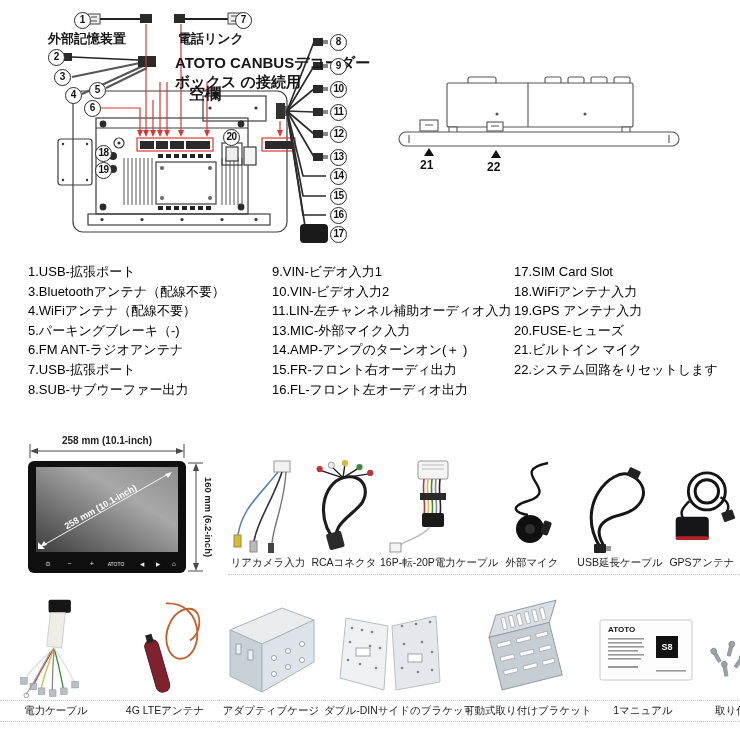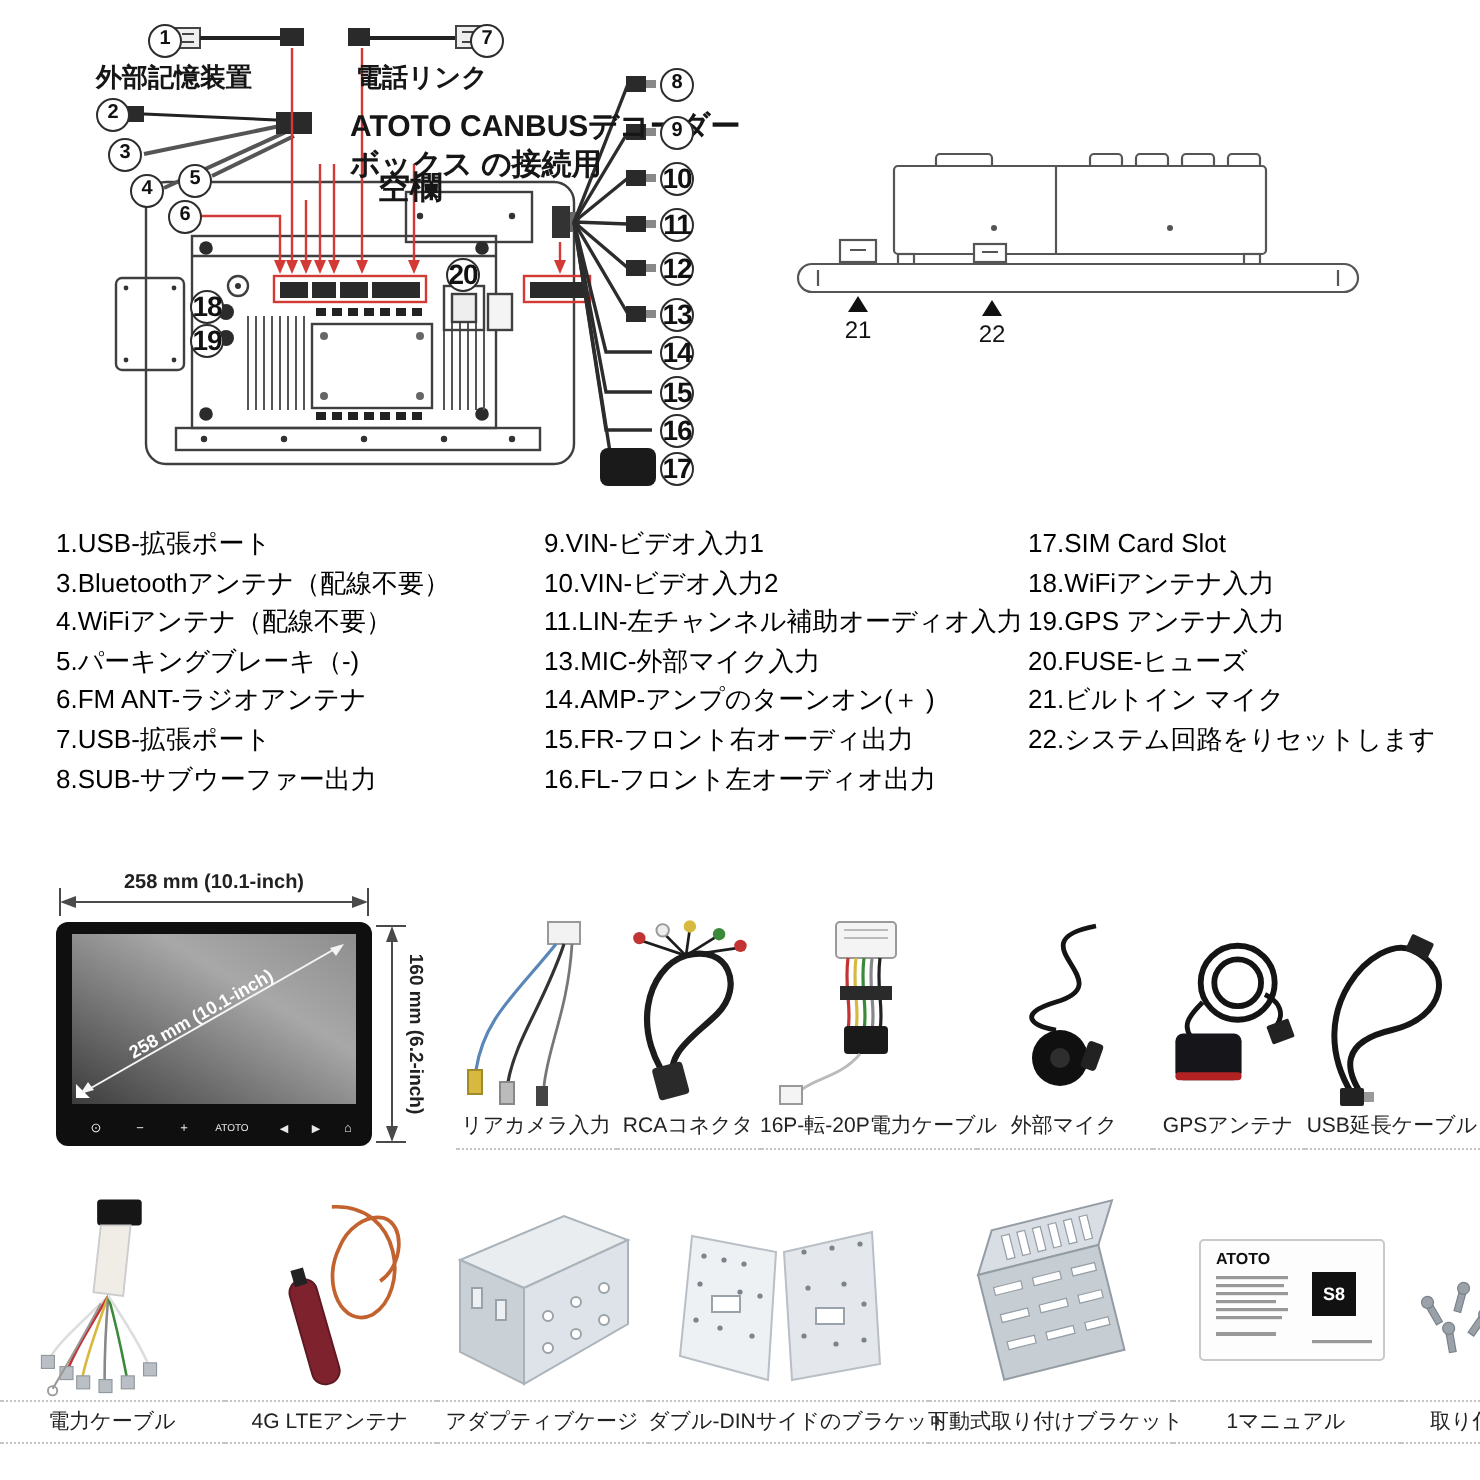--- a/index.html
+++ b/index.html
@@ -3,26 +3,26 @@
 <meta charset="utf-8">
 <style>
   *{margin:0;padding:0;box-sizing:border-box}
   html,body{background:#fff}
   .page{position:relative;width:740px;height:740px;background:#fff;overflow:hidden;
         font-family:"Liberation Sans","DejaVu Sans",sans-serif;color:#111}
   .abs{position:absolute}
   
   .co{position:absolute;width:17px;height:17px;border:1.5px solid #2d2d2d;border-radius:50%;
       background:#fff;font-weight:bold;font-size:10px;line-height:14px;text-align:center;color:#111;z-index:5}
-  .co.d2{font-size:14px;letter-spacing:-0.5px}
+  .co.d2{font-size:10px;letter-spacing:-0.5px}
   .dlabel{position:absolute;font-weight:bold;color:#161616;white-space:nowrap}
   .legend-col{position:absolute}
   .legend-col ul{list-style:none}
   .legend-col li{font-size:13px;line-height:19.6px;color:#000;white-space:nowrap}
-  .sv-num{position:absolute;font-weight:normal;font-size:12px;color:#111;width:18px;text-align:center}
+  .sv-num{position:absolute;font-weight:bold;font-size:12px;color:#111;width:18px;}
   .acc-row{position:absolute;display:flex;align-items:flex-end}
   .acc-cell{display:flex;flex-direction:column;align-items:flex-start;justify-content:flex-end}
   .acc-label{font-size:10.5px;color:#222;white-space:nowrap;text-align:center}
   .r1 .acc-label{width:100%;padding:1px 0 4px;border-bottom:1px dotted #c4c4c4}
   .r2 .acc-label{width:100%;padding:3px 0;border-top:1px dotted #c4c4c4;border-bottom:1px dotted #c4c4c4}
 </style>
 </head>
 <body>
 
 <div class="page">
@@ -397,40 +397,40 @@
     </div>
     <div class="acc-cell" style="width:88px">
       <svg width="84" height="98" viewBox="0 0 84 98">
         <path d="M60,6 C18,14 74,34 40,44 C20,50 28,56 40,58" stroke="#141414" stroke-width="2.4" fill="none"></path>
         <circle cx="42" cy="72" r="14" fill="#101010"></circle>
         <circle cx="42" cy="72" r="5" fill="#2e2e2e"></circle>
         <rect x="54" y="64" width="8" height="14" rx="2" fill="#222" transform="rotate(20 58 71)"></rect>
       </svg>
       <div class="acc-label">外部マイク</div>
     </div>
+    <div class="acc-cell" style="width:88px">
+      <svg width="84" height="98" viewBox="0 0 84 98">
+        <path d="M24,90 C-2,48 36,10 54,18 C76,28 70,52 44,58 C18,64 20,78 30,92" stroke="#161616" stroke-width="3" fill="none"></path>
+        <rect x="18" y="87" width="12" height="9" rx="1" fill="#222"></rect>
+          <rect x="30" y="89" width="5" height="5" fill="#999"></rect>
+        <rect x="52" y="12" width="12" height="9" rx="1" fill="#222" transform="rotate(25 58 16)"></rect>
+      </svg>
+      <div class="acc-label">USB延長ケーブル</div>
+    </div>
     <div class="acc-cell" style="width:76px">
       <svg width="74" height="98" viewBox="0 0 76 98">
         <circle cx="44" cy="34" r="19" stroke="#141414" stroke-width="3" fill="none"></circle>
         <circle cx="44" cy="34" r="12" stroke="#141414" stroke-width="3" fill="none"></circle>
         <path d="M26,44 C18,52 16,56 20,62" stroke="#141414" stroke-width="2.5" fill="none"></path>
         <rect x="12" y="60" width="34" height="24" rx="4" fill="#16161a"></rect>
         <rect x="12" y="80" width="34" height="4" rx="2" fill="#b22222"></rect>
         <path d="M58,40 C66,44 68,50 64,56" stroke="#141414" stroke-width="2.5" fill="none"></path>
         <rect x="60" y="54" width="12" height="10" rx="1" fill="#222" transform="rotate(-20 66 59)"></rect>
       </svg>
       <div class="acc-label">GPSアンテナ</div>
-    </div>
-    <div class="acc-cell" style="width:88px">
-      <svg width="84" height="98" viewBox="0 0 84 98">
-        <path d="M24,90 C-2,48 36,10 54,18 C76,28 70,52 44,58 C18,64 20,78 30,92" stroke="#161616" stroke-width="3" fill="none"></path>
-        <rect x="18" y="87" width="12" height="9" rx="1" fill="#222"></rect>
-          <rect x="30" y="89" width="5" height="5" fill="#999"></rect>
-        <rect x="52" y="12" width="12" height="9" rx="1" fill="#222" transform="rotate(25 58 16)"></rect>
-      </svg>
-      <div class="acc-label">USB延長ケーブル</div>
     </div>
   </div>
 
   <div class="acc-row r2" style="left:0;top:585px;width:740px;height:137px">
     <div class="acc-cell" style="width:118px">
       <svg width="112" height="104" viewBox="0 0 112 112">
         <rect x="48" y="4" width="24" height="14" rx="2" fill="#161616"></rect>
         <polygon points="50,18 66,18 62,56 46,54" fill="#f0ede6" stroke="#ccc"></polygon>
         <g stroke-width="1.4" fill="none">
           <path d="M54,56 C38,72 28,80 22,90" stroke="#ddd"></path>

